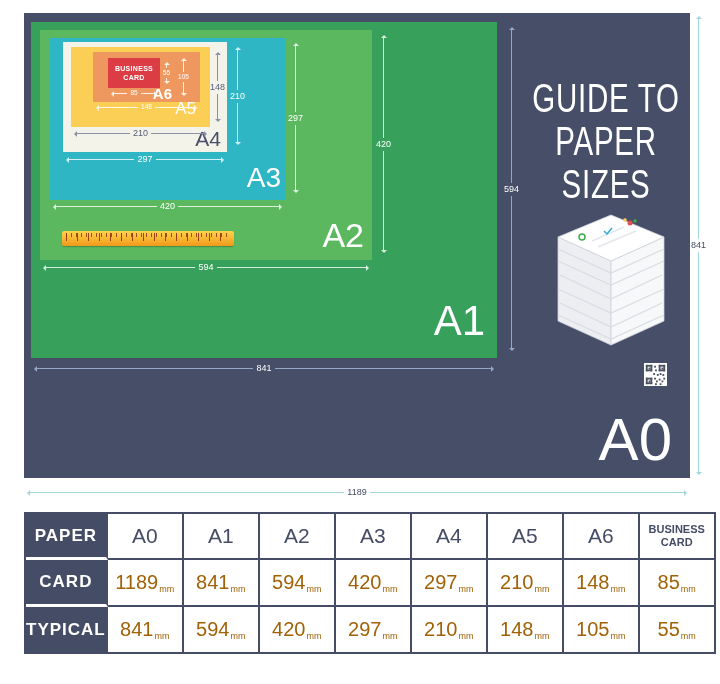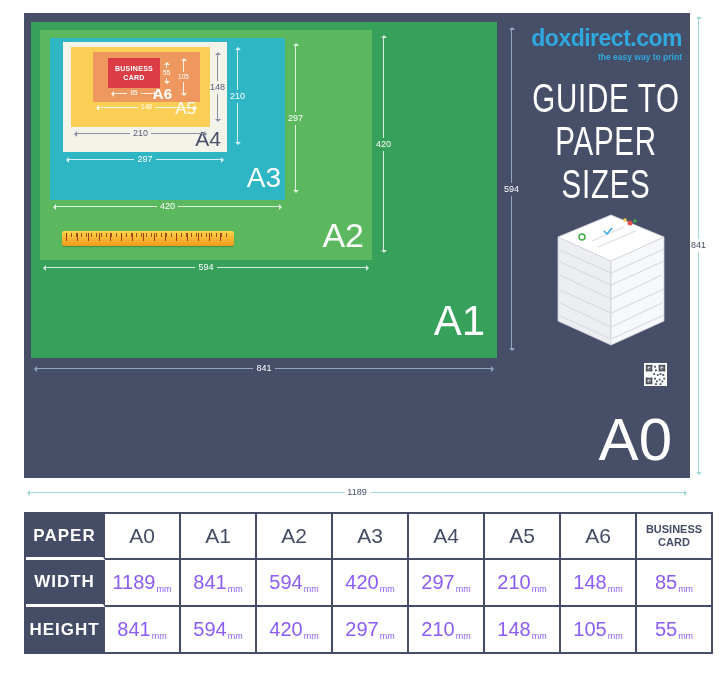--- a/index.html
+++ b/index.html
@@ -64,21 +64,21 @@
   .qr { position:absolute; left:620px; top:350px; }
   
   .size-table { position:absolute; left:24px; top:512px; border-collapse:separate; border-spacing:0; border:2px solid #454c66; table-layout:fixed; }
   .size-table th, .size-table td { border-right:2px solid #454c66; border-bottom:2px solid #454c66; text-align:center; vertical-align:middle; padding:0; }
   .size-table tr > *:last-child { border-right:none; }
   .size-table tr:last-child > * { border-bottom:none; }
   .size-table .rh { width:77px; background:#454c66; color:#fff; font-size:17px; font-weight:bold; letter-spacing:1px; border-bottom:3px solid #fff; }
   .size-table tr:last-child .rh { border-bottom:none; }
   .size-table .col { width:74px; height:44px; font-size:21px; font-weight:normal; color:#454c66; background:#fff; }
   .size-table .col-bc { font-size:11px; line-height:1.15; font-weight:bold; }
-  .size-table td { height:45px; background:#fff; color:#8b5cf6; font-size:20px; }
+  .size-table td { height:45px; background:#fff; color:#a16207; font-size:20px; }
   .unit { font-size:9px; position:relative; top:3px; margin-left:1px; }
 </style>
 </head>
 <body>
 
 <div class="page">
 
   <div class="poster">
 
     <div class="paper paper-a1">
@@ -169,24 +169,20 @@
         <span class="ln"></span>
     </div>
     <div class="dim dim-h" style="left:7px;top:351px;width:466px;--lc:#93a7c4;--tc:#fff">
       <span class="ln"></span>
         <span class="lbl">841</span>
         <span class="ln"></span>
     </div>
 
     <div class="ruler"></div>
 
-    <div class="brand">
-      <div class="brand-name">doxdirect.com</div>
-      <div class="brand-tagline">the easy way to print</div>
-    </div>
 
     <div class="title">
       <span class="title-line">GUIDE TO</span>
       <span class="title-line">PAPER</span>
       <span class="title-line">SIZES</span>
     </div>
 
     <svg class="stack" width="118" height="138" viewBox="0 0 118 138">
       <polygon points="6,26 6,110 59,134 59,50" fill="#eceef2" stroke="#ccd0d8" stroke-width="0.8"></polygon>
       <polygon points="112,26 112,110 59,134 59,50" fill="#f7f8fa" stroke="#ccd0d8" stroke-width="0.8"></polygon>
@@ -255,32 +251,32 @@
       <th class="col">A0</th>
       <th class="col">A1</th>
       <th class="col">A2</th>
       <th class="col">A3</th>
       <th class="col">A4</th>
       <th class="col">A5</th>
       <th class="col">A6</th>
       <th class="col col-bc">BUSINESS CARD</th>
     </tr>
     <tr>
-      <th class="rh">WIDTH</th>
+      <th class="rh">CARD</th>
       <td><span>1189</span><span class="unit">mm</span></td>
       <td><span>841</span><span class="unit">mm</span></td>
       <td><span>594</span><span class="unit">mm</span></td>
       <td><span>420</span><span class="unit">mm</span></td>
       <td><span>297</span><span class="unit">mm</span></td>
       <td><span>210</span><span class="unit">mm</span></td>
       <td><span>148</span><span class="unit">mm</span></td>
       <td><span>85</span><span class="unit">mm</span></td>
     </tr>
     <tr>
-      <th class="rh">HEIGHT</th>
+      <th class="rh">TYPICAL</th>
       <td><span>841</span><span class="unit">mm</span></td>
       <td><span>594</span><span class="unit">mm</span></td>
       <td><span>420</span><span class="unit">mm</span></td>
       <td><span>297</span><span class="unit">mm</span></td>
       <td><span>210</span><span class="unit">mm</span></td>
       <td><span>148</span><span class="unit">mm</span></td>
       <td><span>105</span><span class="unit">mm</span></td>
       <td><span>55</span><span class="unit">mm</span></td>
     </tr>
   </tbody>

